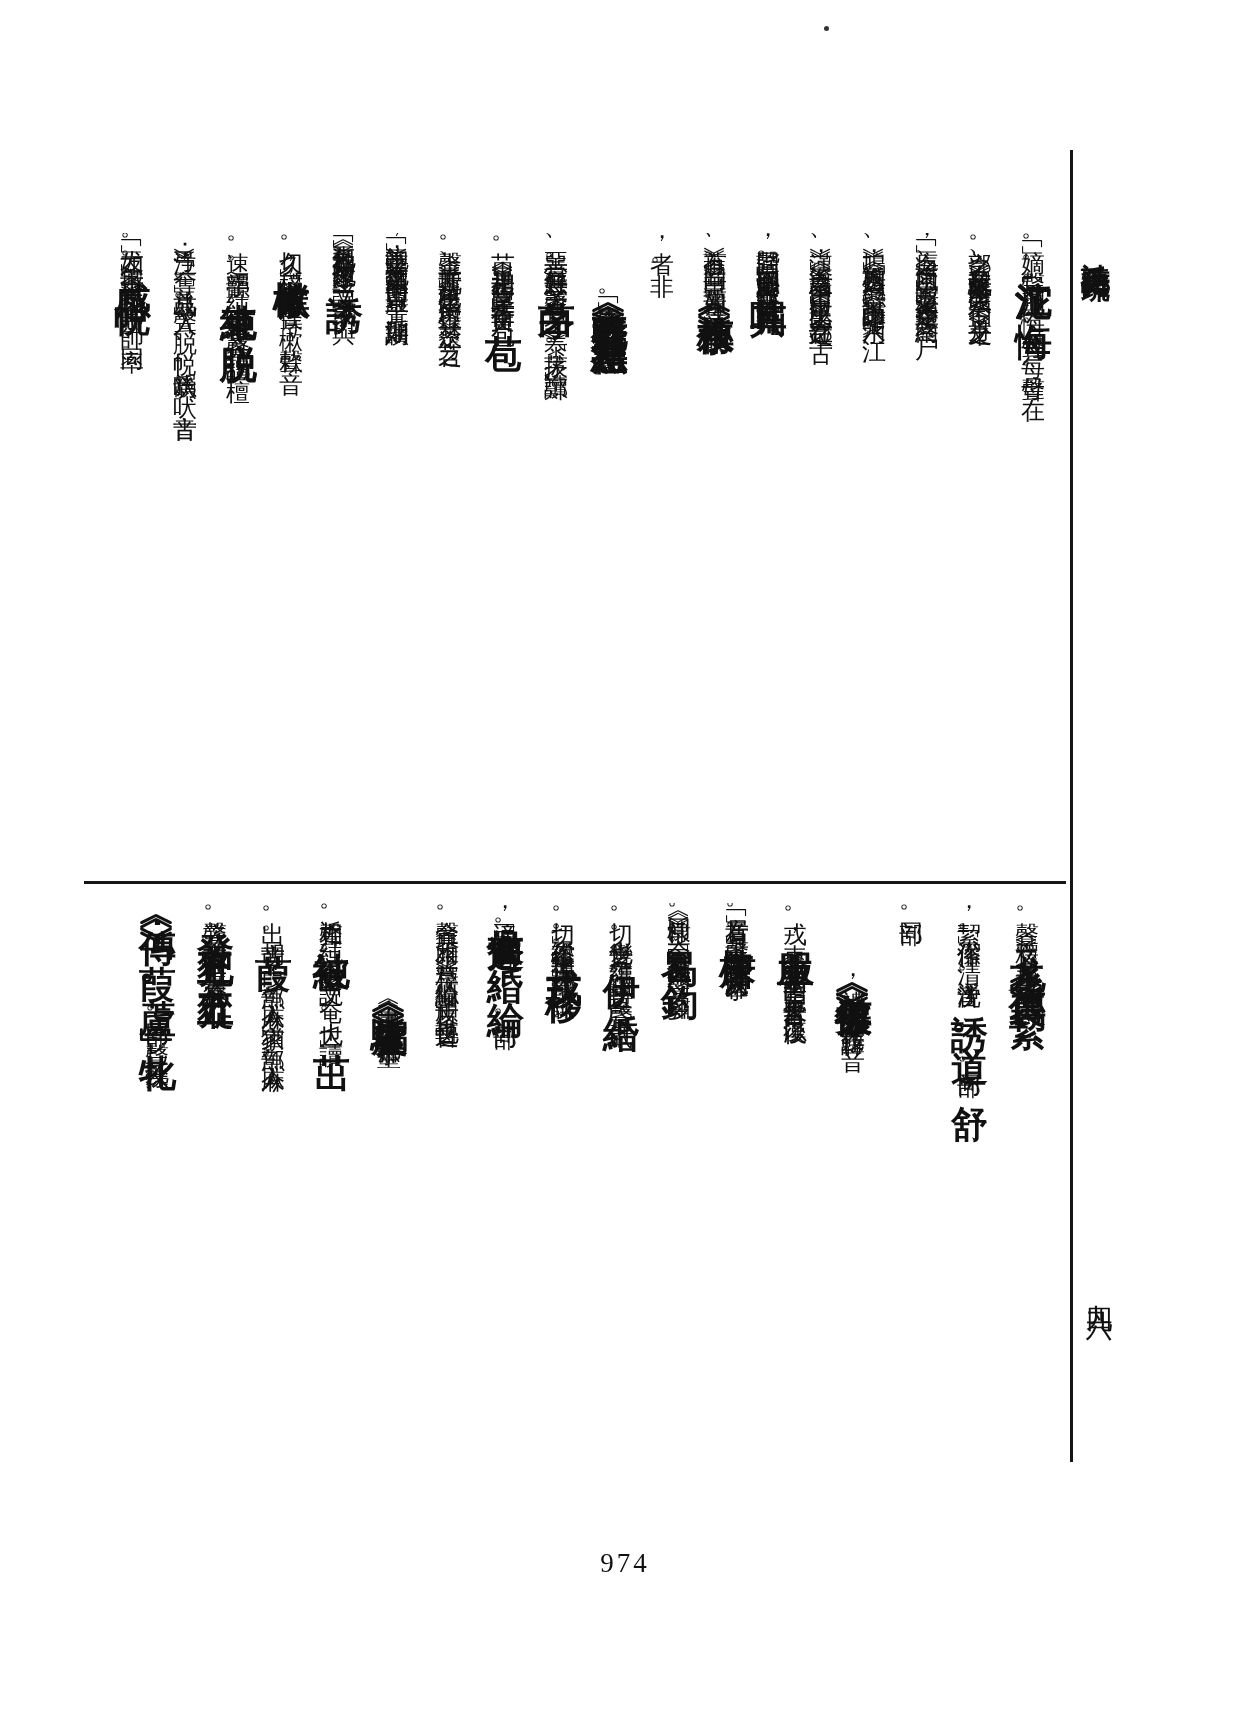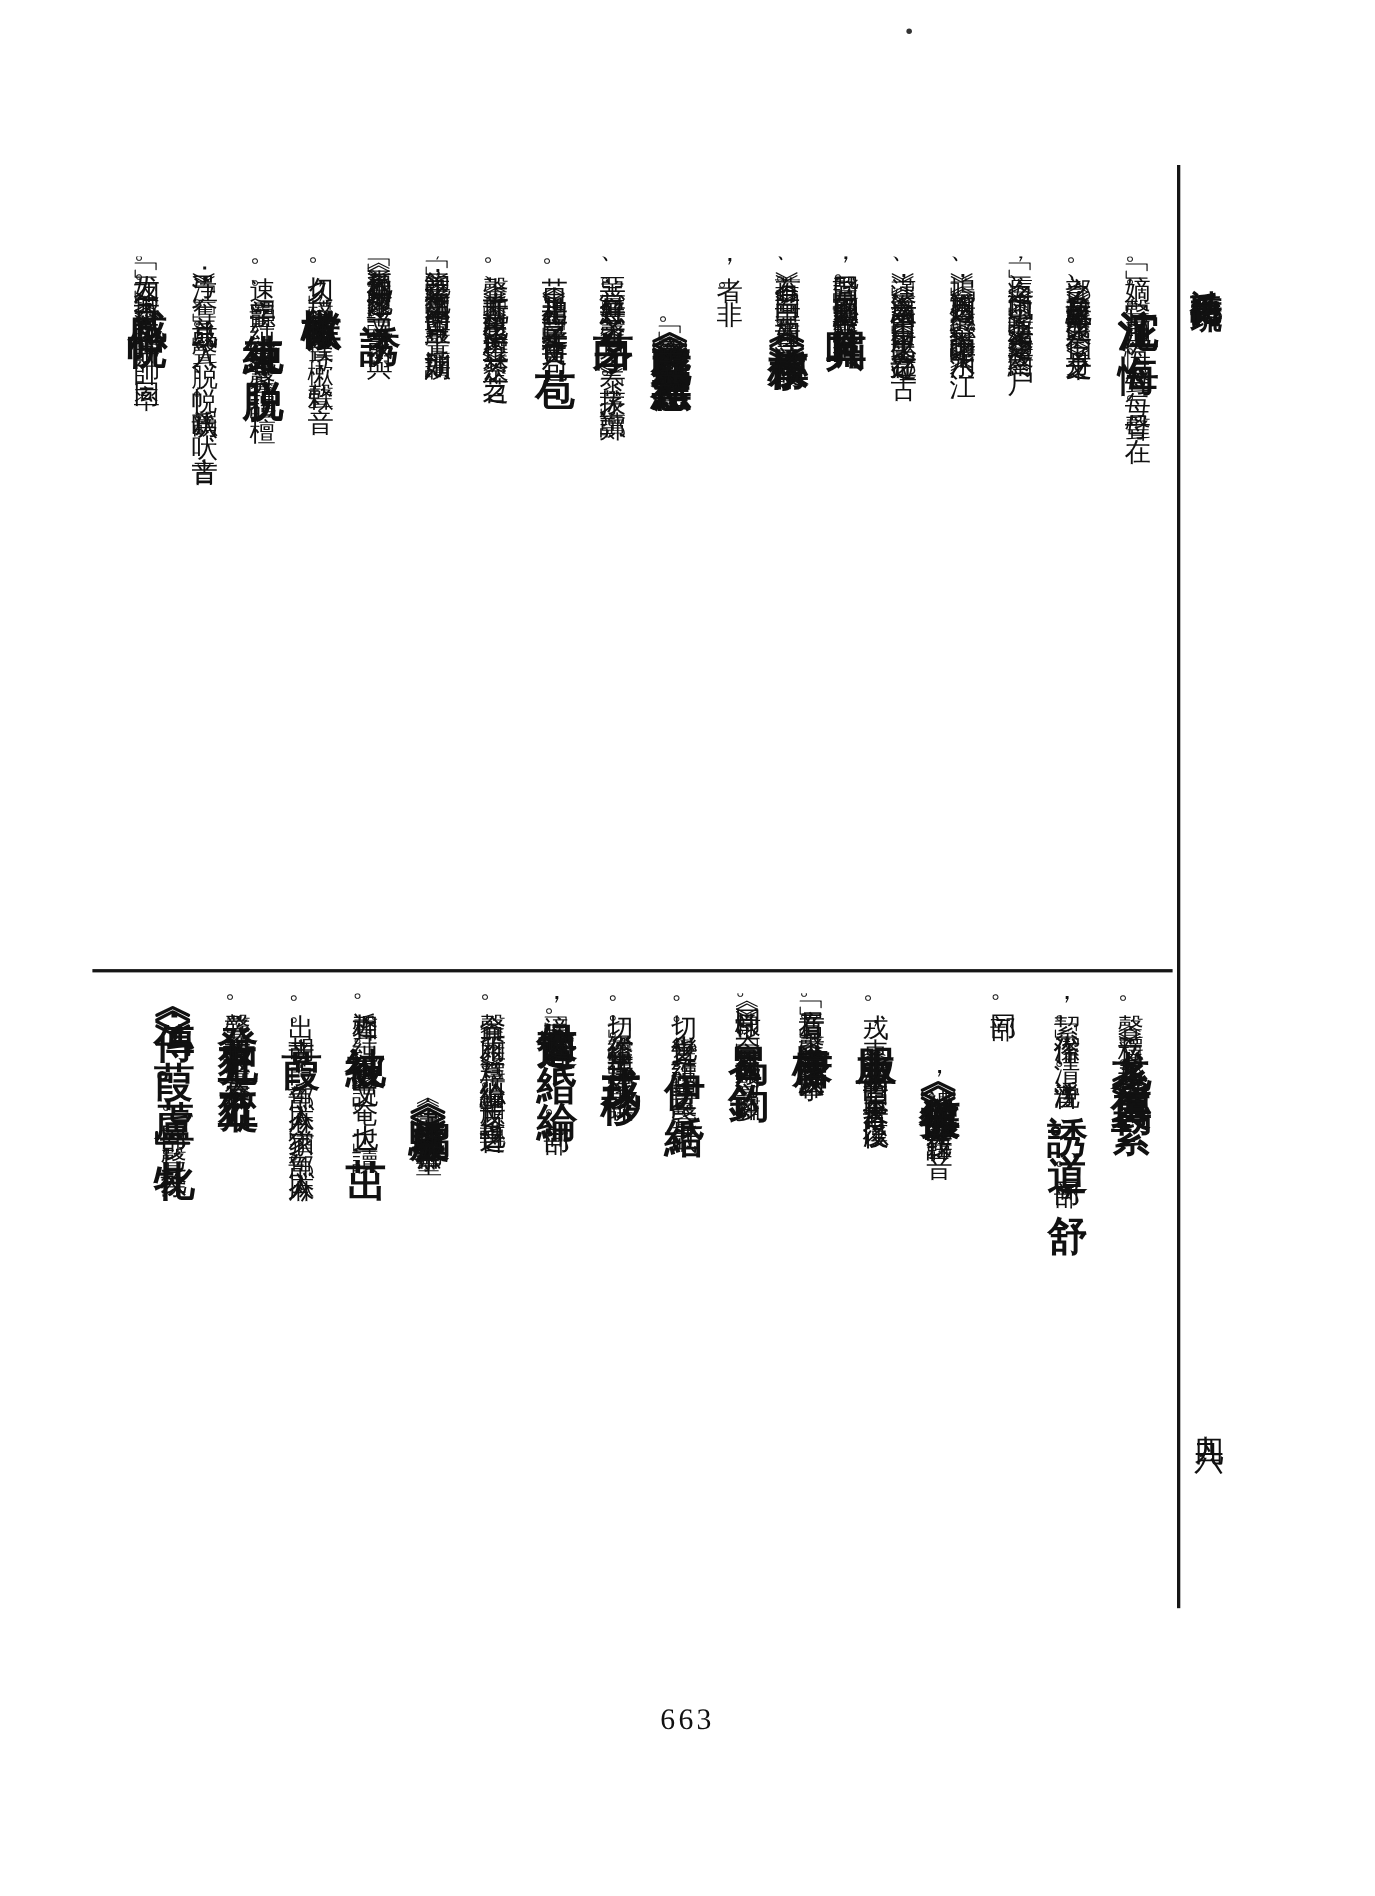--- a/index.html
+++ b/index.html
@@ -88,15 +88,15 @@
       <div class="col"><span class="small">侖聲。《爾雅·釋草》：「綸似綸。」古頑反。音之轉也。</span></div>
       <div class="col" style="padding-top: 88px;"><span class="big">《騶虞》</span><span class="small">《漢書·東方朔傳》「騶牙」，《墨子》「鄒吾」，</span></div>
       <div class="col"><span class="small">聲相近。</span><span class="big">純被</span><span class="small">純，同「奄」。《説文》：「奄，大也。」</span><span class="big">茁</span><span class="small">讀</span></div>
       <div class="col"><span class="small">出。</span><span class="big">葭</span><span class="small">古音胡。葭，魚部，今人麻，猶家，魚部，今人麻。</span></div>
       <div class="col"><span class="big">發</span><span class="small">彂聲。</span><span class="big">五豝</span><span class="small">古音捕，平聲。</span><span class="big">五豵</span><span class="small">徐在容反。</span></div>
       <div class="col"><span class="big">《傳》：「葭，蘆。」</span><span class="small">同部。</span><span class="big">牝</span><span class="small">匕聲。徐扶死反。</span></div>
     </div>
 
   <div id="margin-folio" class="vtext">九四六</div>
 
-  <div id="footer-page-number">663</div>
+  <div id="footer-page-number">974</div>
 
 </div>
 
 </body></html>

